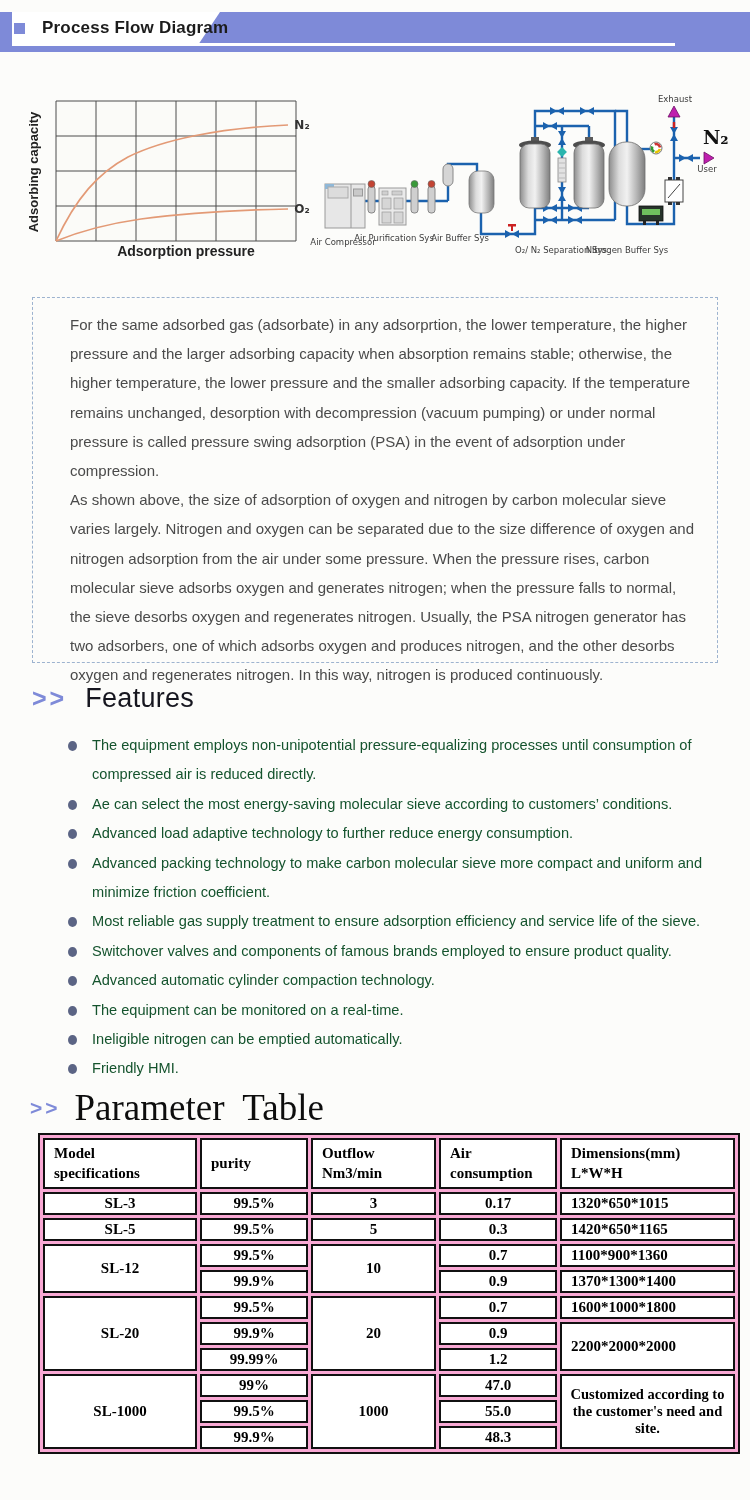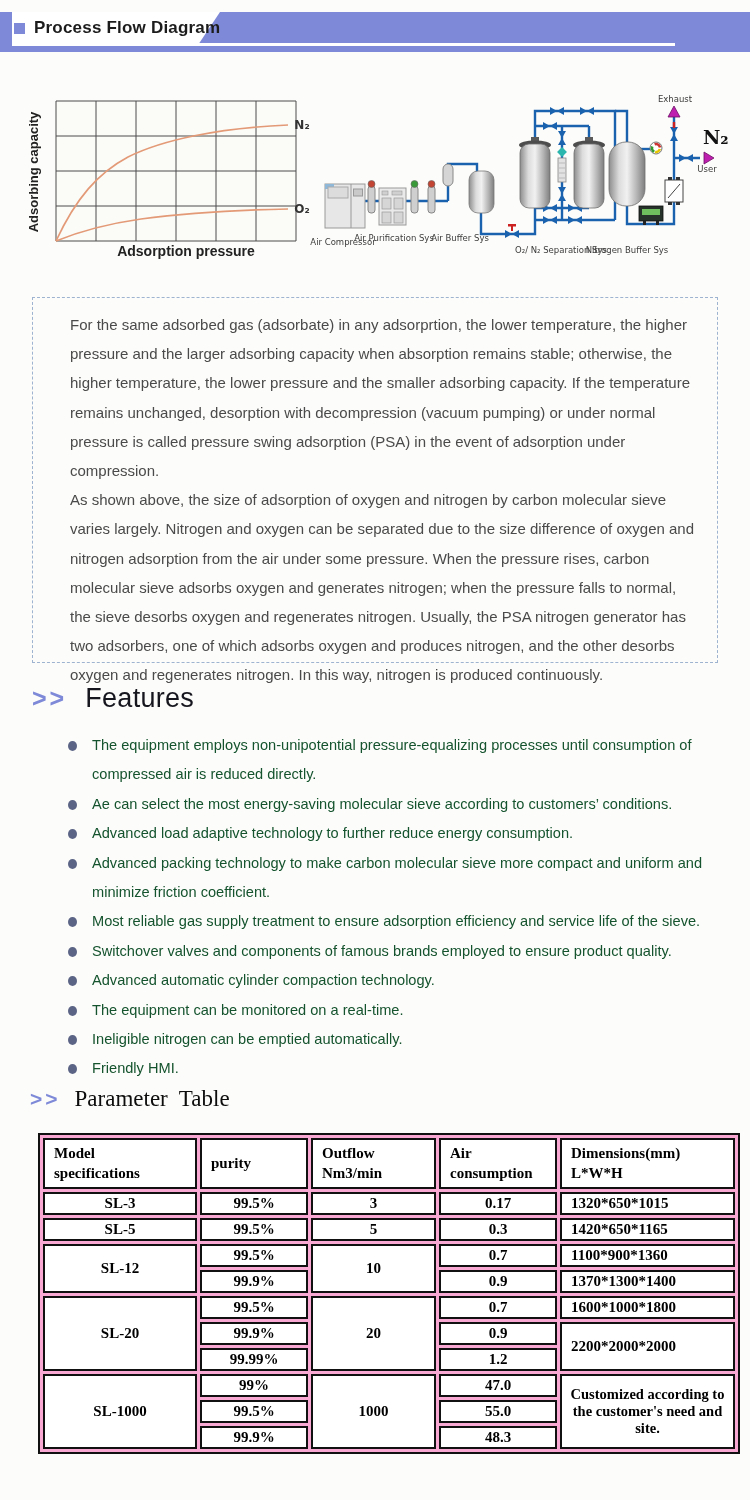--- a/index.html
+++ b/index.html
@@ -7,21 +7,21 @@
   body { font-family:"Liberation Sans", sans-serif; background:#fbfbf8; }
   .page { position:relative; width:750px; height:1500px; background:#fcfcfa; overflow:hidden; }
 
   
   .topbar { position:absolute; left:0; top:12px; width:750px; height:40px; background:#7e8ad8; }
   .ribbon { position:absolute; left:12px; top:0; width:186px; height:33px; background:#ffffff; }
   .ribbon-slant { position:absolute; left:198px; top:0; width:0; height:0;
                   border-top:33px solid #ffffff; border-right:22px solid transparent; }
   .ribbon-underline { position:absolute; left:12px; top:31px; width:663px; height:3px; background:#ffffff; }
   .title-sq { position:absolute; left:14px; top:11px; width:11px; height:11px; background:#7e8ad8; }
-  .bar-title { position:absolute; left:34px; top:6px; font-size:17px; font-weight:bold; color:#1c1c1c; letter-spacing:0.2px; white-space:nowrap; }
+  .bar-title { position:absolute; left:42px; top:6px; font-size:17px; font-weight:bold; color:#1c1c1c; letter-spacing:0.2px; white-space:nowrap; }
 
   
   .chart-wrap { position:absolute; left:26px; top:88px; }
   .chart-wrap svg { overflow:visible; }
   .axis-label { font-size:13px; font-weight:bold; fill:#222222; font-family:"Liberation Sans",sans-serif; }
   .gas-label { font-size:12px; font-weight:bold; fill:#333333; font-family:"DejaVu Sans",sans-serif; }
 
   
   .diagram-wrap { position:absolute; left:322px; top:86px; }
   .diagram-wrap svg { overflow:visible; }
@@ -38,21 +38,21 @@
   .feat-head { display:flex; align-items:center; gap:18px; margin-left:2px; }
   .chev { color:#7e8ad8; font-size:25px; font-weight:bold; letter-spacing:3px; }
   .feat-title { color:#16161f; font-size:27px; font-weight:500; letter-spacing:0.3px; }
   .feat-list { list-style:none; margin-top:17px; }
   .feat-list li { position:relative; padding-left:62px; font-size:14.6px; line-height:29.4px; color:#14532d; }
   .feat-dot { position:absolute; left:38px; top:10px; width:9px; height:10px; border-radius:50%; background:#5b6484; }
 
   
   .param-head { position:absolute; left:30px; top:1086px; display:flex; align-items:center; gap:14px; }
   .param-head .chev { font-size:21px; }
-  .param-title { font-family:"Liberation Serif", serif; font-size:23px; color:#0d0d0d; white-space:pre-wrap; }
+  .param-title { font-family:"Liberation Serif", serif; font-size:37px; color:#0d0d0d; white-space:pre-wrap; }
   .param-table { position:absolute; left:38px; top:1133px; border-collapse:separate; border-spacing:3px;
                  background:#f9a8d4; border:2px solid #111111; table-layout:fixed;
                  font-family:"Liberation Serif", serif; }
   .param-table th { border:2px solid #111111; background:#ffffff; font-size:15px; font-weight:bold; color:#000;
                     text-align:left; vertical-align:middle; padding:4px 4px 4px 9px; white-space:pre-line; line-height:1.3; }
   .param-table td { border:2px solid #111111; background:#ffffff; font-size:15px; font-weight:bold; color:#000;
                     text-align:center; vertical-align:middle; padding:1px 2px; height:22px; line-height:17px; }
   .param-table td.dim { text-align:left; padding-left:9px; }
   .param-table td.custom { font-size:14.5px; line-height:17px; text-align:center; }
 </style>

